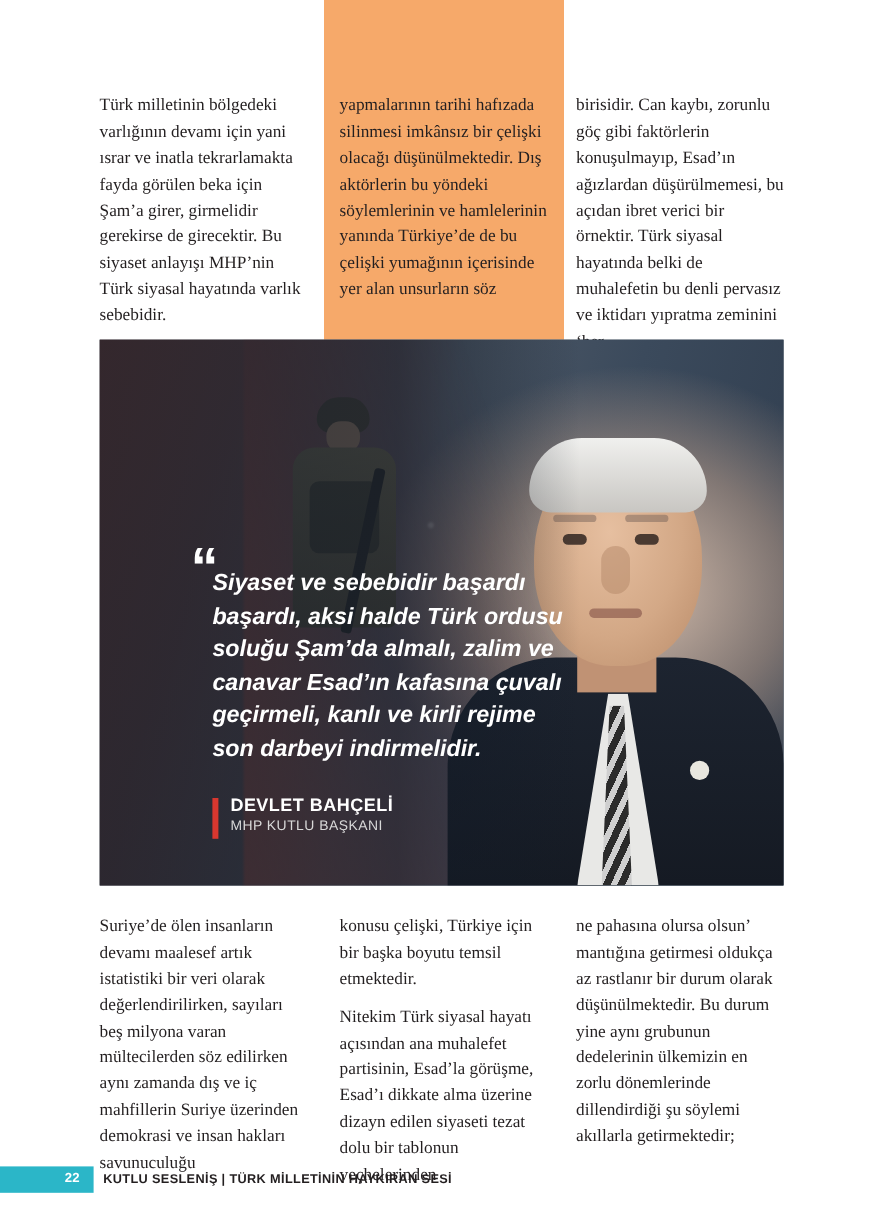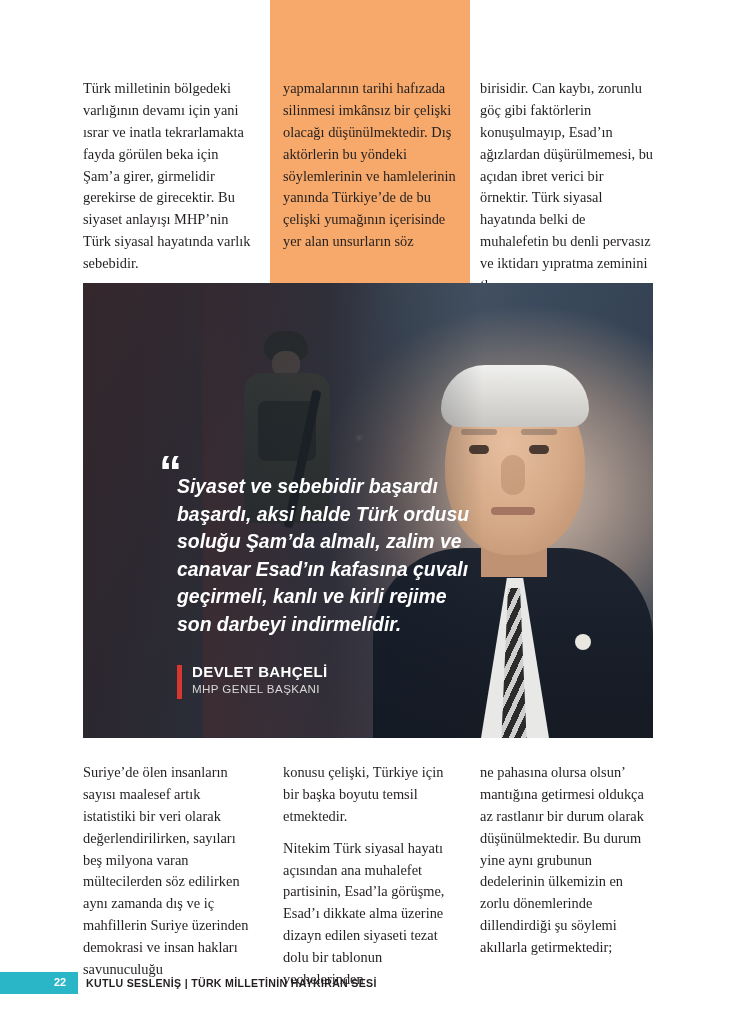--- a/index.html
+++ b/index.html
@@ -373,28 +373,28 @@
     </div>
 
     <div class="fig-shade"></div>
 
     <div class="quote-wrap">
       <div class="quote-mark">“</div>
       <div class="quote-text">Siyaset ve sebebidir başardı başardı, aksi halde Türk ordusu soluğu Şam’da almalı, zalim ve canavar Esad’ın kafasına çuvalı geçirmeli, kanlı ve kirli rejime son darbeyi indirmelidir.</div>
       <div class="attribution">
         <div class="attr-bar"></div>
         <div class="attr-name">DEVLET BAHÇELİ</div>
-        <div class="attr-role">MHP GENEL BAŞKANI</div>
+        <div class="attr-role">MHP KUTLU BAŞKANI</div>
       </div>
     </div>
   </div>
 
   <div class="cols-bottom">
     <div class="col c1">
-      <p>Suriye’de ölen insanların sayısı maalesef artık istatistiki bir veri olarak değerlendirilirken, sayıları beş milyona varan mültecilerden söz edilirken aynı zamanda dış ve iç mahfillerin Suriye üzerinden demokrasi ve insan hakları savunuculuğu</p>
+      <p>Suriye’de ölen insanların devamı maalesef artık istatistiki bir veri olarak değerlendirilirken, sayıları beş milyona varan mültecilerden söz edilirken aynı zamanda dış ve iç mahfillerin Suriye üzerinden demokrasi ve insan hakları savunuculuğu</p>
     </div>
     <div class="col c2">
       <p>konusu çelişki, Türkiye için bir başka boyutu temsil etmektedir.</p>
       <p>Nitekim Türk siyasal hayatı açısından ana muhalefet partisinin, Esad’la görüşme, Esad’ı dikkate alma üzerine dizayn edilen siyaseti tezat dolu bir tablonun veçhelerinden</p>
     </div>
     <div class="col c3">
       <p>ne pahasına olursa olsun’ mantığına getirmesi oldukça az rastlanır bir durum olarak düşünülmektedir. Bu durum yine aynı grubunun dedelerinin ülkemizin en zorlu dönemlerinde dillendirdiği şu söylemi akıllarla getirmektedir;</p>
     </div>
   </div>
 

